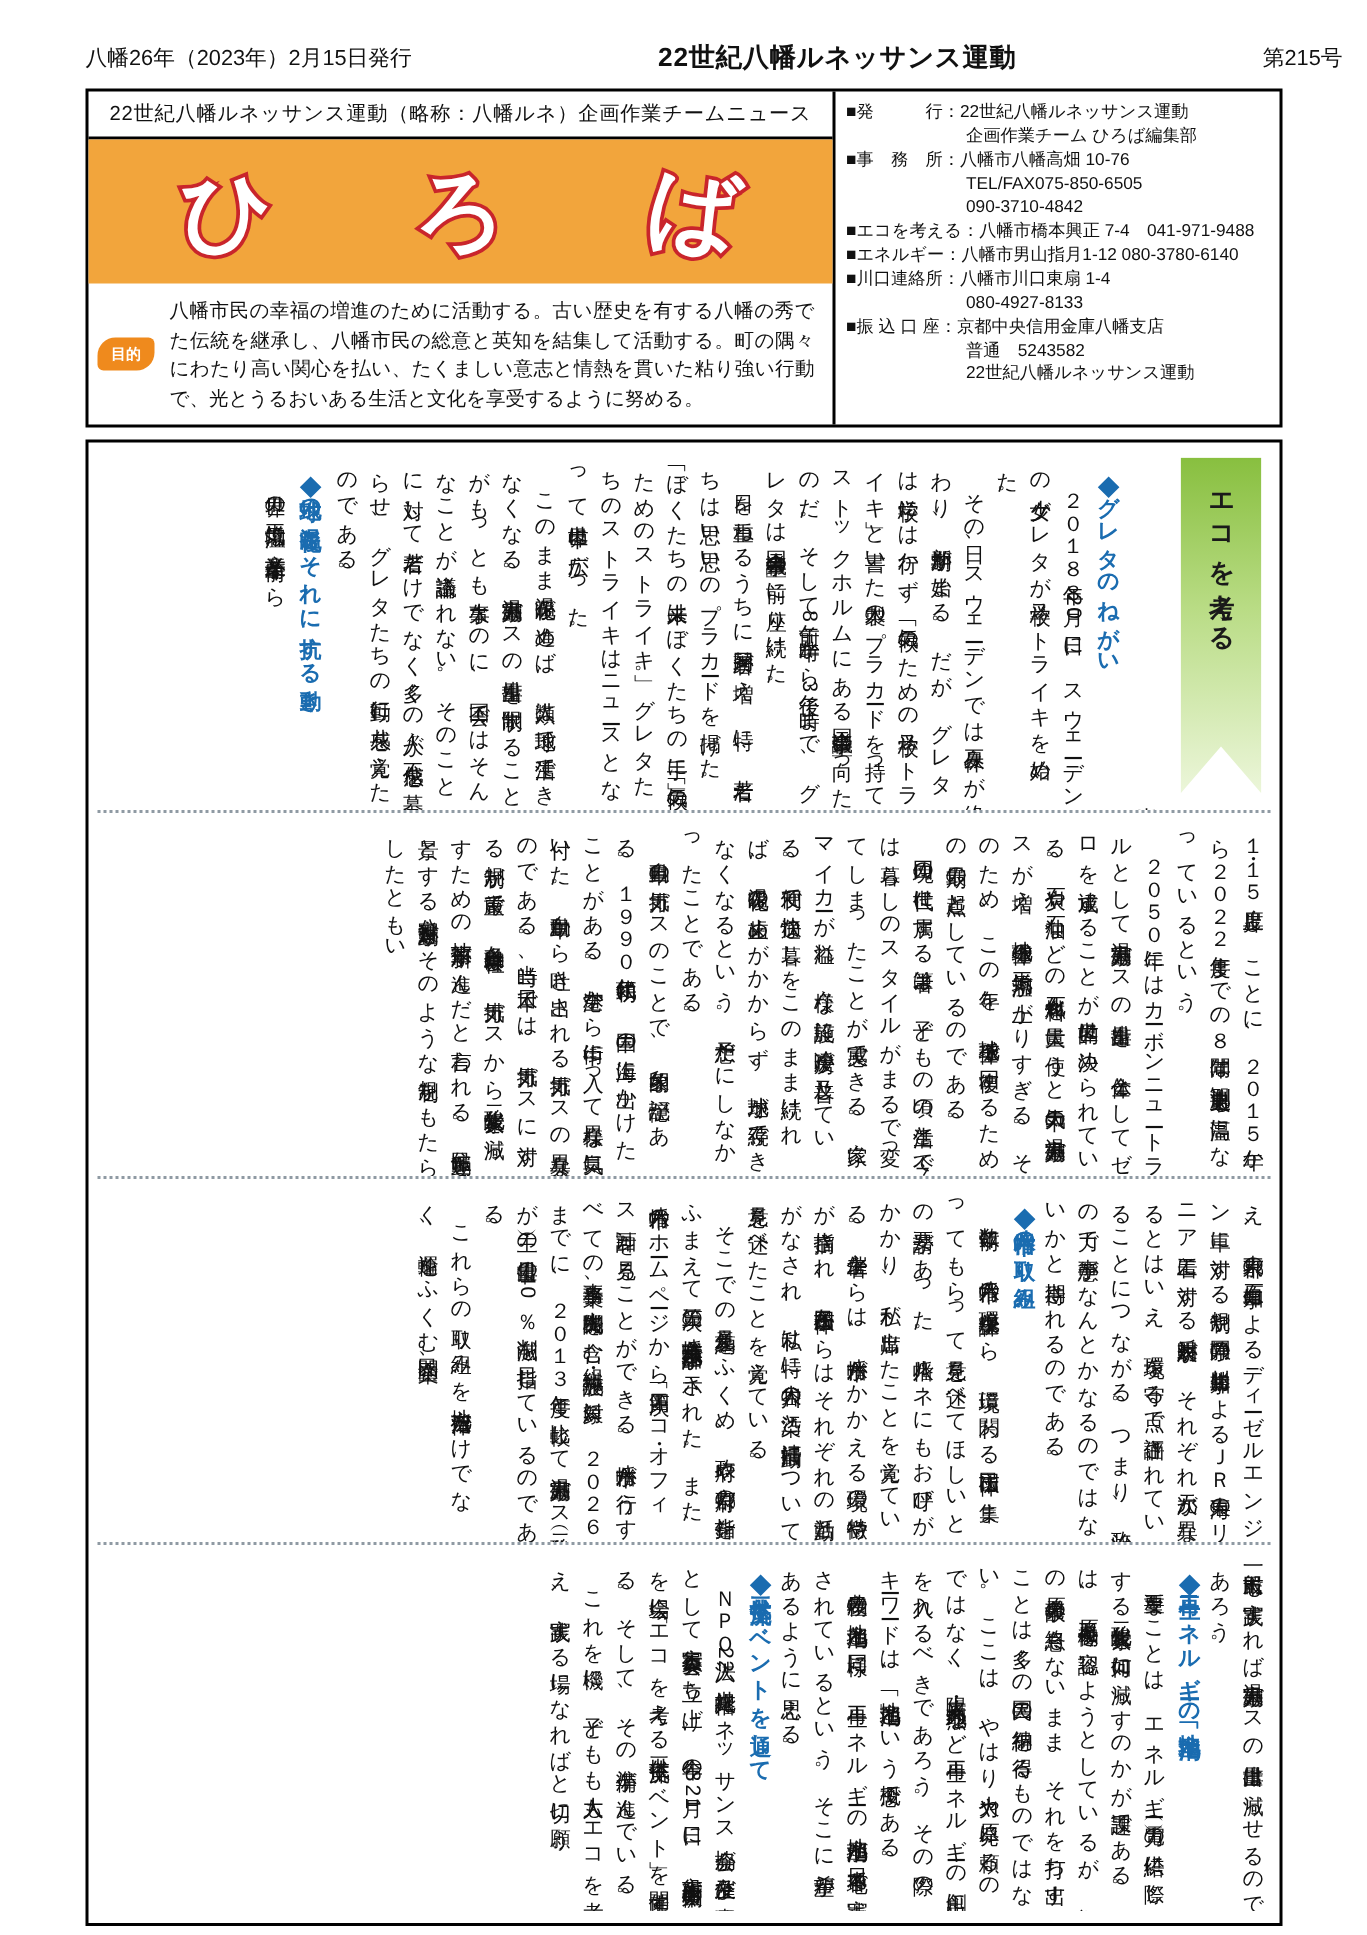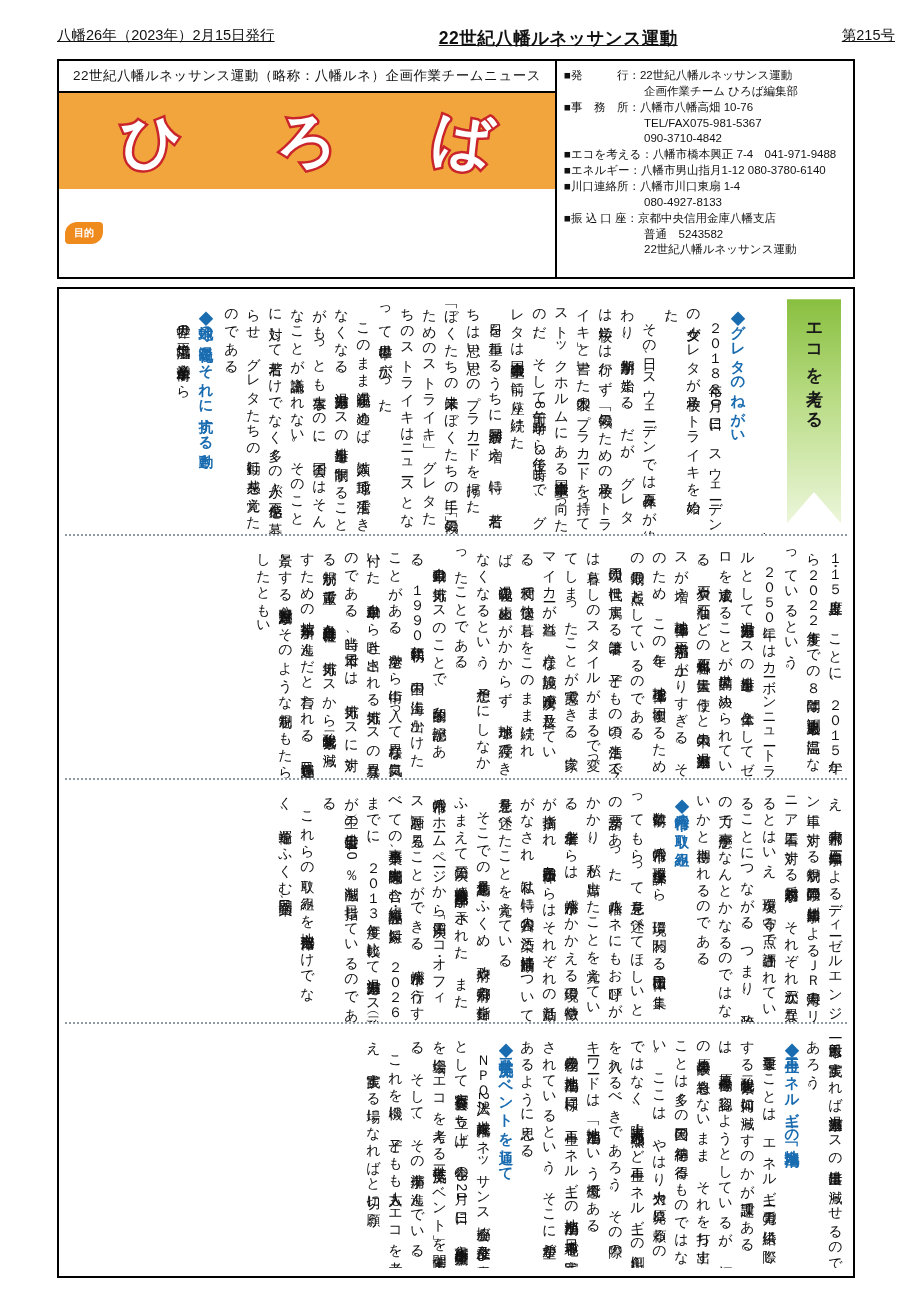--- a/index.html
+++ b/index.html
@@ -10,24 +10,23 @@
     padding: 26px 0 0 57px;
     font-family: "Liberation Sans", sans-serif;
     color:#111;
     overflow: hidden;
     background:#fff;
   }
 
   
   .top-line {
     width: 838px;
-    display:flex; justify-content:space-between; align-items:flex-start;
+    display:flex; justify-content:space-between; align-items:center;
     font-size: 14.5px;
     margin-bottom: 9px;
-    text-decoration: underline;
   }
   .top-center { font-size: 17.5px; font-weight: bold; letter-spacing: .5px; }
 
   
   .masthead {
     width: 798px;
     border: 2px solid #000;
     display: flex;
   }
   .mast-left { flex: 1 1 auto; display: flex; flex-direction: column; border-right: 2px solid #000; min-width: 0; }
@@ -149,28 +148,29 @@
   <div class="masthead">
     <div class="mast-left">
       <div class="subtitle">22世紀八幡ルネッサンス運動（略称：八幡ルネ）企画作業チームニュース</div>
       <div class="banner">
         <span class="banner-char c1">ひ</span>
         <span class="banner-char c2">ろ</span>
         <span class="banner-char c3">ば</span>
       </div>
       <div class="purpose">
         <span class="purpose-badge">目的</span>
+        <p class="purpose-text">八幡市民の幸福の増進のために活動する。古い歴史を有する八幡の秀でた伝統を継承し、八幡市民の総意と英知を結集して活動する。町の隅々にわたり高い関心を払い、たくましい意志と情熱を貫いた粘り強い行動で、光とうるおいある生活と文化を享受するように努める。</p>
       </div>
     </div>
 
     <aside class="mast-right">
       <div class="info-line"><span>■発　　　行：</span><span>22世紀八幡ルネッサンス運動</span></div>
       <div class="info-line cont"><span>企画作業チーム ひろば編集部</span></div>
       <div class="info-line"><span>■事　務　所：</span><span>八幡市八幡高畑 10-76</span></div>
-      <div class="info-line cont"><span>TEL/FAX075-981-5367</span></div>
+      <div class="info-line cont"><span>TEL/FAX075-850-6505</span></div>
       <div class="info-line cont"><span>090-3710-4842</span></div>
       <div class="info-line"><span>■エコを考える：</span><span>八幡市橋本興正 7-4　041-971-9488</span></div>
       <div class="info-line"><span>■エネルギー：</span><span>八幡市男山指月1-12 080-3780-6140</span></div>
       <div class="info-line"><span>■川口連絡所：</span><span>八幡市川口東扇 1-4</span></div>
       <div class="info-line cont"><span>080-4927-8133</span></div>
       <div class="info-line"><span>■振 込 口 座：</span><span>京都中央信用金庫八幡支店</span></div>
       <div class="info-line cont"><span>普通　5243582</span></div>
       <div class="info-line cont"><span>22世紀八幡ルネッサンス運動</span></div>
     </aside>
   </div>

